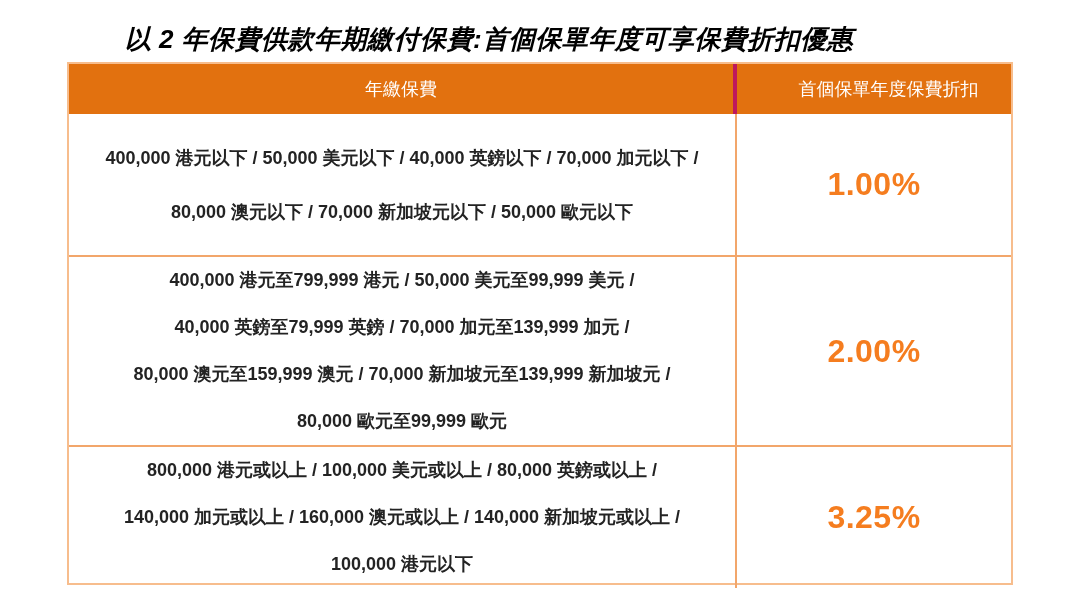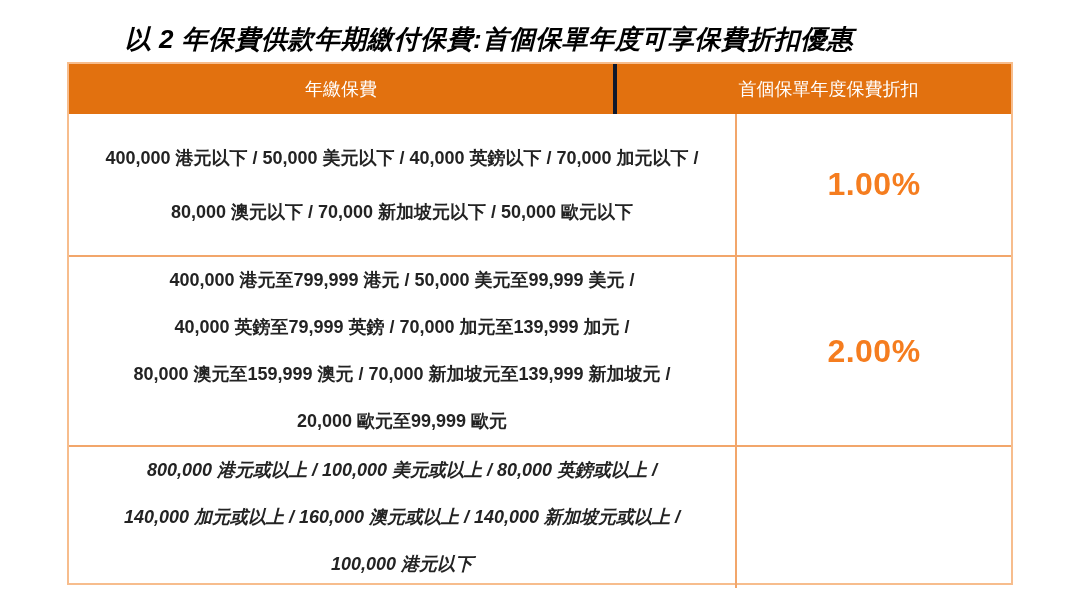--- a/index.html
+++ b/index.html
@@ -50,31 +50,31 @@
     background: var(--header-bg, #E2710F);
     color: var(--header-text, #FFFFFF);
     font-size: 18px;
     font-weight: 400;
     display: flex;
     align-items: center;
     justify-content: center;
     box-sizing: border-box;
   }
   .th-premium {
-    width: 548px;
-    border-right: 4px solid #0f172a;
+    width: 668px;
+    border-right: 4px solid #be185d;
   }
   .th-discount { flex: 1; padding-left: 29px; }
   .trow {
     display: flex;
     box-sizing: border-box;
   }
   .trow.row1 { flex: 0 0 141px; }
   .trow.row2 { flex: 0 0 189px; border-top: 2px solid var(--inner-border, #F2A66B); }
-  .trow.row3 { flex: 1; border-top: 2px solid var(--inner-border, #F2A66B); font-style: italic; }
+  .trow.row3 { flex: 1; border-top: 2px solid var(--inner-border, #F2A66B); }
   .td-premium {
     width: 668px;
     box-sizing: border-box;
     border-right: 2px solid var(--inner-border, #F2A66B);
     display: flex;
     flex-direction: column;
     justify-content: center;
     align-items: center;
     font-size: 18px;
     font-weight: 700;
@@ -115,26 +115,27 @@
         <div class="line">80,000 澳元以下 / 70,000 新加坡元以下 / 50,000 歐元以下</div>
       </div>
       <div class="td-discount">1.00%</div>
     </div>
 
     <div class="trow row2">
       <div class="td-premium">
         <div class="line">400,000 港元至799,999 港元 / 50,000 美元至99,999 美元 /</div>
         <div class="line">40,000 英鎊至79,999 英鎊 / 70,000 加元至139,999 加元 /</div>
         <div class="line">80,000 澳元至159,999 澳元 / 70,000 新加坡元至139,999 新加坡元 /</div>
-        <div class="line">20,000 歐元至99,999 歐元</div>
+        <div class="line">80,000 歐元至99,999 歐元</div>
       </div>
       <div class="td-discount">2.00%</div>
     </div>
 
     <div class="trow row3">
       <div class="td-premium">
         <div class="line">800,000 港元或以上 / 100,000 美元或以上 / 80,000 英鎊或以上 /</div>
         <div class="line">140,000 加元或以上 / 160,000 澳元或以上 / 140,000 新加坡元或以上 /</div>
         <div class="line">100,000 港元以下</div>
       </div>
+      <div class="td-discount">3.25%</div>
     </div>
   </div>
 </div>
 
 </body></html>

